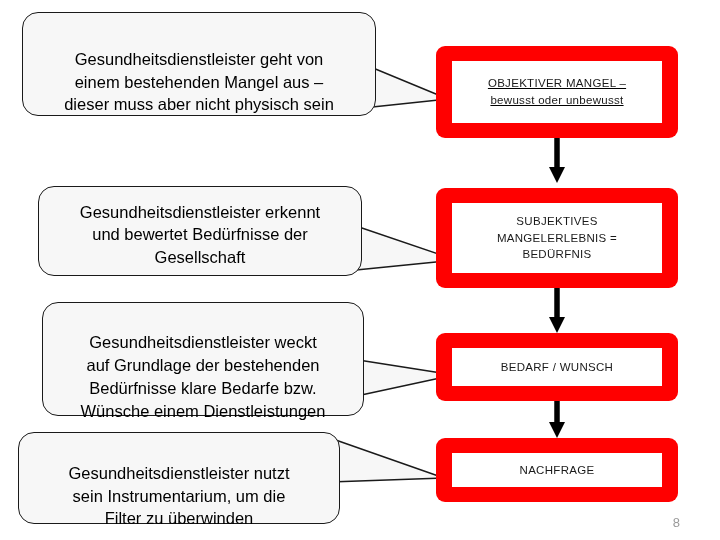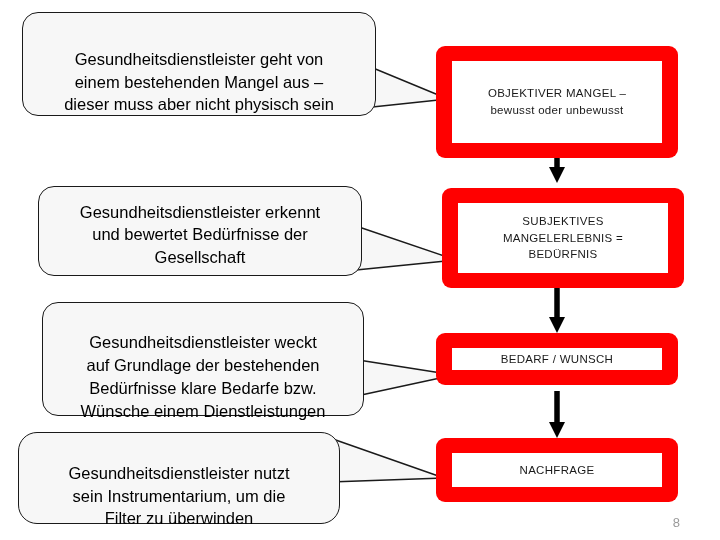--- a/index.html
+++ b/index.html
@@ -118,48 +118,48 @@
   <div class="callout" style="left:42px; top:302px; width:322px; height:114px;">
     <span class="ctext">Gesundheitsdienstleister weckt
 auf Grundlage der bestehenden
 Bedürfnisse klare Bedarfe bzw.
 Wünsche einem Dienstleistungen</span>
   </div>
 
   <svg class="tail-svg" style="left:326px; top:434px; width:122px; height:62px;" viewBox="0 0 122 62">
     <polygon points="4,4 118,44 4,48" fill="#f7f7f7" stroke="#1a1a1a" stroke-width="1.4" stroke-linejoin="round"></polygon>
   </svg>
-  <div class="callout" style="left:18px; top:432px; width:322px; height:92px;border-radius:19px;">
+  <div class="callout" style="left:18px; top:432px; width:322px; height:92px;">
     <span class="ctext">Gesundheitsdienstleister nutzt
 sein Instrumentarium, um die
 Filter zu überwinden</span>
   </div>
 
-  <div class="redbox" style="left:436px; top:46px; width:242px; height:112px;">
+  <div class="redbox" style="left:436px; top:46px; width:242px; height:92px;text-decoration:underline;">
     <div class="redbox-inner">OBJEKTIVER MANGEL –
 bewusst oder unbewusst</div>
   </div>
 
   <svg class="arrow" style="left:546px; top:136px; width:22px; height:50px;" viewBox="0 0 22 50">
     <line x1="11" y1="0" x2="11" y2="34" stroke="#000000" stroke-width="5.5"></line>
     <polygon points="3,31 19,31 11,47" fill="#000000"></polygon>
   </svg>
 
-  <div class="redbox" style="left:436px; top:188px; width:242px; height:100px;margin-left:6px;">
+  <div class="redbox" style="left:436px; top:188px; width:242px; height:100px;">
     <div class="redbox-inner">SUBJEKTIVES
 MANGELERLEBNIS =
 BEDÜRFNIS</div>
   </div>
 
   <svg class="arrow" style="left:546px; top:286px; width:22px; height:50px;" viewBox="0 0 22 50">
     <line x1="11" y1="0" x2="11" y2="34" stroke="#000000" stroke-width="5.5"></line>
     <polygon points="3,31 19,31 11,47" fill="#000000"></polygon>
   </svg>
 
-  <div class="redbox" style="left:436px; top:333px; width:242px; height:52px;">
+  <div class="redbox" style="left:436px; top:333px; width:242px; height:68px;">
     <div class="redbox-inner">BEDARF / WUNSCH</div>
   </div>
 
   <svg class="arrow" style="left:546px; top:391px; width:22px; height:50px;" viewBox="0 0 22 50">
     <line x1="11" y1="0" x2="11" y2="34" stroke="#000000" stroke-width="5.5"></line>
     <polygon points="3,31 19,31 11,47" fill="#000000"></polygon>
   </svg>
 
   <div class="redbox" style="left:436px; top:438px; width:242px; height:64px;">
     <div class="redbox-inner">NACHFRAGE</div>

